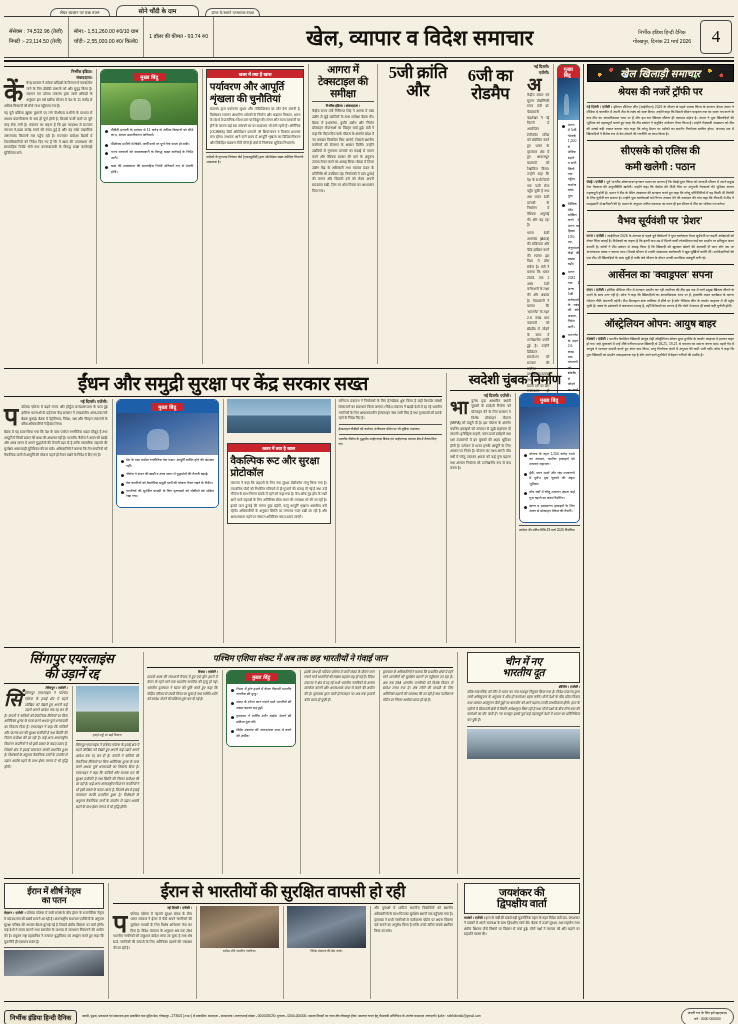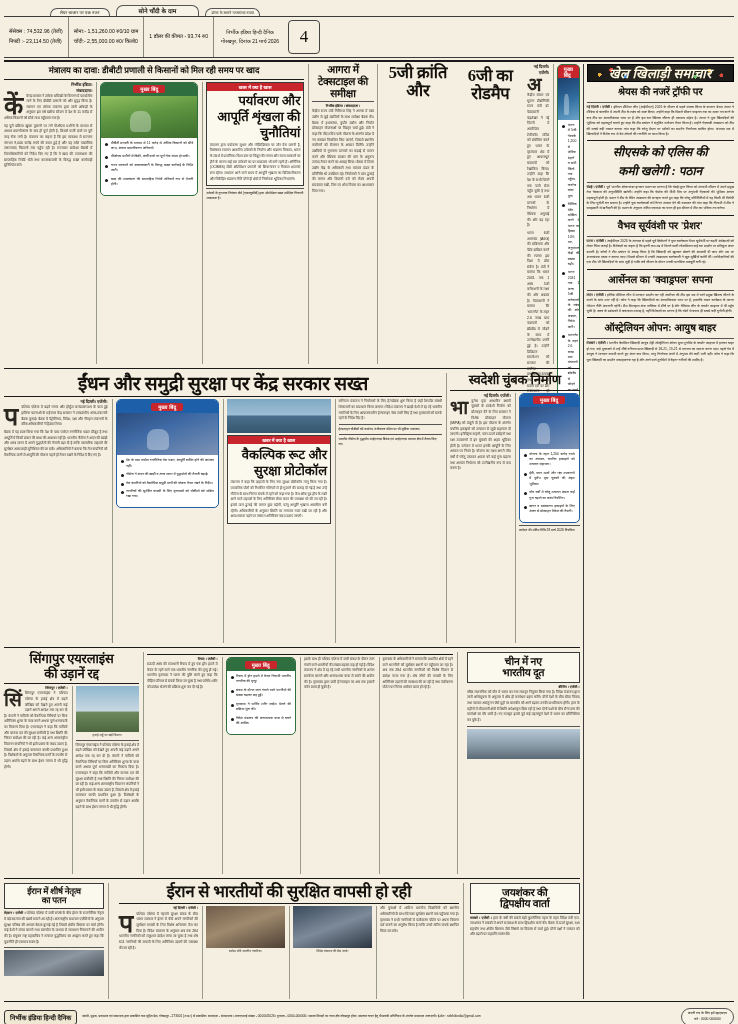--- a/index.html
+++ b/index.html
@@ -93,22 +93,22 @@
   .kp-dot{width:3px;height:3px;border-radius:50%;background:#1a1a1a;flex:none;margin-top:2px;}
   .kp-txt{font-size:3.4px;line-height:1.6;text-align:justify;}
   
   .boxart{border:1px solid #3a3a3a;padding:2.5px;background:#fbf8ee;}
   .boxart-head{
     background:#bdbdb2;text-align:center;font-size:4.6px;font-weight:bold;
     padding:1px 0;margin:-2.5px -2.5px 2.5px -2.5px;
   }
   .boxart-head.red{background:#c9252d;color:#fff;}
   .boxart-title{
-    font-family:"Liberation Serif",serif;font-weight:bold;font-size:13px;
-    text-align:right;line-height:1.22;margin-bottom:2px;
+    font-family:"Liberation Serif",serif;font-weight:bold;font-size:10px;
+    text-align:left;line-height:1.22;margin-bottom:2px;
   }
   
   .cols{display:flex;gap:4px;}
   .col{flex:1;min-width:0;}
   .vsep{border-left:.7px solid #9a9a8a;}
   
   .photo{background:#9aa6ae;position:relative;overflow:hidden;}
   .ph-ship{background:linear-gradient(180deg,#7fa8c4 0%,#9fc0d6 48%,#4a6f8c 49%,#35566e 100%);}
   .ph-plane{background:linear-gradient(180deg,#8fb7cf 0%,#c9d8e2 55%,#6e8a5c 56%,#4d6640 100%);}
   .ph-group{background:linear-gradient(160deg,#6f5b4a 0%,#a08a6e 45%,#4e4035 100%);}
@@ -116,38 +116,38 @@
   .ph-city{background:linear-gradient(180deg,#b7c9d6 0%,#8596a3 60%,#5a6a75 100%);}
   .ph-ir{background:linear-gradient(160deg,#55606b 0%,#8d97a1 50%,#3c444c 100%);}
   .cap{font-size:3.2px;text-align:center;line-height:1.4;padding-top:1px;color:#3a352c;}
   
   .sports-banner{
     height:16px;background:linear-gradient(90deg,#1a1a1a 0%,#2e2a1f 50%,#1a1a1a 100%);
     display:flex;align-items:center;justify-content:center;position:relative;overflow:hidden;
     border:1px solid #000;
   }
   .sports-banner span{
-    font-family:Liberation Serif, serif;font-style:italic;font-weight:bold;
-    font-size:13px;color:#fff8e0;letter-spacing:.3px;z-index:2;
+    font-family:Liberation Sans, sans-serif;font-style:italic;font-weight:bold;
+    font-size:10px;color:#fff8e0;letter-spacing:.3px;z-index:2;
   }
   .sb-conf{position:absolute;width:100%;height:100%;left:0;top:0;
     background:
       radial-gradient(circle at 8% 60%,#e8b23a 0 2px,transparent 2px),
       radial-gradient(circle at 16% 30%,#d94b3a 0 2px,transparent 2px),
       radial-gradient(circle at 26% 70%,#4a90d9 0 2px,transparent 2px),
       radial-gradient(circle at 84% 35%,#e8b23a 0 2px,transparent 2px),
       radial-gradient(circle at 92% 65%,#d94b3a 0 2px,transparent 2px),
       radial-gradient(circle at 74% 72%,#6cc070 0 2px,transparent 2px);
   }
   .rail-item{border-bottom:1.4px solid #1a1a1a;padding-bottom:3px;}
   .rail-hl{
     font-family:"Liberation Serif",serif;font-weight:bold;font-size:10px;
     text-align:center;line-height:1.18;padding:2px 0;
   }
-  .rail-hl.two{font-size:12px;font-style:italic;}
+  .rail-hl.two{font-size:10px;}
   .rail-txt{font-size:3.4px;line-height:1.6;text-align:justify;color:#2a2620;}
   
   .footer{
     display:flex;align-items:center;gap:5px;border-top:1.6px solid #1a1a1a;
     margin-top:2px;padding-top:2px;height:26px;
   }
   .foot-logo{
     border:1px solid #333;border-radius:3px;padding:2px 5px;
     font-family:"Liberation Serif",serif;font-weight:bold;font-size:6.5px;white-space:nowrap;
     background:#efe9d4;
@@ -176,36 +176,36 @@
         <div class="mh-line">सेंसेक्स : 74,532.96   (तेजी)</div>
         <div class="mh-line">निफ्टी :- 23,114.50   (तेजी)</div>
       </div>
       <div class="mh-cell">
         <div class="mh-line">सोना:- 1,51,260.00 रु0/10 ग्राम</div>
         <div class="mh-line">चाँदी:- 2,55,000.00 रु0/ किलो0</div>
       </div>
       <div class="mh-cell">
         <div class="mh-line">1 डॉलर की कीमत - 93.74 रु0</div>
       </div>
+      <div class="mh-title">खेल, व्यापार व विदेश समाचार</div>
       <div class="mh-pub">
         <div>निर्भीक इंडिया हिन्दी दैनिक</div>
         <div>गोरखपुर, दिनांक 21 मार्च 2026</div>
       </div>
       <div class="mh-page">4</div>
     </div>
   </div>
 
   <div class="body-grid">
 
     <div class="left-zone">
 
       <div style="display:flex;gap:4px;height:300px;">
 
         <div style="width:300px;display:flex;flex-direction:column;">
-          <div class="subhl">मंत्रालय का दावा: डीबीटी प्रणाली से किसानों को मिल रही समय पर खाद</div>
           <div class="rule"></div>
           <div class="cols" style="flex:1;">
             <div class="col" style="flex:.95;">
               <div class="byline" style="white-space:pre-line;">निर्भीक इंडिया।
 संवाददाता।</div>
               <div class="body-txt">
                 <span class="dropcap">कें</span>
                 <span>केन्द्र सरकार ने उर्वरक सब्सिडी के वितरण में पारदर्शिता लाने के लिए डीबीटी प्रणाली को और सुदृढ़ किया है। रसायन एवं उर्वरक मंत्रालय द्वारा जारी आँकड़ों के अनुसार इस वर्ष खरीफ सीजन में देश के 11 करोड़ से अधिक किसानों को सीधे लाभ पहुँचाया गया है।</span>
               </div>
               <div class="body-txt" style="margin-top:2px;">यह पूरी प्रक्रिया खुदरा दुकानों पर लगे पीओएस मशीनों के माध्यम से आधार प्रमाणीकरण के बाद ही पूर्ण होती है, जिससे फर्जी दावों पर पूरी तरह रोक लगी है। मंत्रालय का कहना है कि इस व्यवस्था से सालाना लगभग 9,000 करोड़ रुपये की बचत हुई है और यह राशि वास्तविक जरूरतमंद किसानों तक पहुँच रही है। राज्यवार समीक्षा बैठकों में जिलाधिकारियों को निर्देश दिए गए हैं कि वे खाद की उपलब्धता की साप्ताहिक रिपोर्ट भेजें तथा कालाबाजारी के विरुद्ध सख्त कार्यवाही सुनिश्चित करें।</div>
@@ -336,21 +336,21 @@
                     </div>
                   <div class="kp-item">
                       <span class="kp-dot"></span>
                       <span class="kp-txt">नागरिकों की सुरक्षित वापसी के लिए दूतावासों को चौबीसों घंटे सक्रिय रखा गया।</span>
                     </div>
                 </div>
               </div>
             </div>
             <div class="col vsep" style="padding-left:3px;">
               <div class="photo ph-ship" style="height:34px;"></div>
-              <div class="boxart" style="margin-top:2px;">
+              <div class="boxart" style="margin-top:10px;">
                 <div class="boxart-head red">खबर में क्या है खास</div>
                 <div class="boxart-title">वैकल्पिक रूट और सुरक्षा प्रोटोकॉल</div>
                 <div class="body-txt">मंत्रालय ने कहा कि जहाजों के लिए नया सुरक्षा प्रोटोकॉल लागू किया गया है। व्यापारिक पोतों को निर्धारित गलियारे से ही गुजरने की सलाह दी गई है तथा उन्हें नौसेना के साथ निरंतर संपर्क में रहने को कहा गया है। केप ऑफ गुड होप के रास्ते आने वाले जहाजों के लिए अतिरिक्त बीमा कवर की व्यवस्था भी की जा रही है। इससे माल ढुलाई की लागत कुछ बढ़ेगी, परंतु आपूर्ति शृंखला अबाधित बनी रहेगी। अधिकारियों के अनुसार स्थिति पर लगातार नजर रखी जा रही है और आवश्यकता पड़ने पर तत्काल अतिरिक्त कदम उठाए जाएंगे।</div>
               </div>
             </div>
             <div class="col vsep" style="padding-left:3px;">
               <div class="body-txt">वाणिज्य मंत्रालय ने निर्यातकों के लिए हेल्पडेस्क शुरू किया है जहाँ शिपमेंट संबंधी शिकायतों का समाधान किया जाएगा। विदेश मंत्रालय ने खाड़ी देशों में रह रहे भारतीय नागरिकों के लिए आपातकालीन हेल्पलाइन नंबर जारी किए हैं तथा दूतावासों को सतर्क रहने के निर्देश दिए हैं।</div>
               <div class="rule-thin"></div>
               <div class="tiny">हेल्पलाइन चौबीसों घंटे कार्यरत, पंजीकरण पोर्टल पर भी सुविधा उपलब्ध।</div>
               <div class="rule-thin"></div>
@@ -397,21 +397,21 @@
               </div>
               <div class="rule-thin"></div>
               <div class="tiny">आवेदन की अंतिम तिथि 28 मार्च 2026 निर्धारित।</div>
             </div>
           </div>
         </div>
       </div>
 
       <div class="rule"></div>
 
-      <div style="display:flex;gap:4px;height:222px;">
+      <div style="display:flex;gap:4px;height:222px;font-style:italic;">
         <div style="width:135px;display:flex;flex-direction:column;">
           <div class="hl hl-md">सिंगापुर एयरलाइंस</div>
           <div class="hl hl-md">की उड़ानें रद्द</div>
           <div class="rule"></div>
           <div class="cols" style="flex:1;">
             <div class="col">
               <div class="byline" style="font-size:3.4px;">सिंगापुर । एजेंसी ।</div>
               <div class="body-txt">
                 <span class="dropcap sm">सिं</span>
                 <span>सिंगापुर एयरलाइंस ने पश्चिम एशिया के हवाई क्षेत्र में बढ़ते जोखिम को देखते हुए अपनी कई उड़ानें अगले आदेश तक रद्द कर दी हैं। कंपनी ने यात्रियों को वैकल्पिक तिथियों पर बिना अतिरिक्त शुल्क के यात्रा करने अथवा पूर्ण धनवापसी का विकल्प दिया है। एयरलाइन ने कहा कि यात्रियों और चालक दल की सुरक्षा सर्वोपरि है तथा स्थिति की निरंतर समीक्षा की जा रही है। कई अन्य अंतरराष्ट्रीय विमानन कंपनियों ने भी इसी प्रकार के कदम उठाए हैं, जिससे क्षेत्र में हवाई यातायात काफी प्रभावित हुआ है। विशेषज्ञों के अनुसार वैकल्पिक मार्गों के उपयोग से उड़ान अवधि बढ़ने के साथ ईंधन लागत में भी वृद्धि होगी।</span>
@@ -420,20 +420,21 @@
             <div class="col vsep" style="padding-left:3px;">
               <div class="photo ph-plane" style="height:46px;"></div>
               <div class="cap">हवाई अड्डे पर खड़े विमान।</div>
               <div class="rule-thin"></div>
               <div class="body-txt">सिंगापुर एयरलाइंस ने पश्चिम एशिया के हवाई क्षेत्र में बढ़ते जोखिम को देखते हुए अपनी कई उड़ानें अगले आदेश तक रद्द कर दी हैं। कंपनी ने यात्रियों को वैकल्पिक तिथियों पर बिना अतिरिक्त शुल्क के यात्रा करने अथवा पूर्ण धनवापसी का विकल्प दिया है। एयरलाइन ने कहा कि यात्रियों और चालक दल की सुरक्षा सर्वोपरि है तथा स्थिति की निरंतर समीक्षा की जा रही है। कई अन्य अंतरराष्ट्रीय विमानन कंपनियों ने भी इसी प्रकार के कदम उठाए हैं, जिससे क्षेत्र में हवाई यातायात काफी प्रभावित हुआ है। विशेषज्ञों के अनुसार वैकल्पिक मार्गों के उपयोग से उड़ान अवधि बढ़ने के साथ ईंधन लागत में भी वृद्धि होगी।</div>
             </div>
           </div>
         </div>
 
         <div style="width:306px;border-left:.7px solid #9a9a8a;padding-left:3px;display:flex;flex-direction:column;">
+          <div class="subhl">पश्चिम एशिया संकट में अब तक छह भारतीयों ने गंवाई जान</div>
           <div class="rule"></div>
           <div class="cols" style="flex:1;">
             <div class="col">
               <div class="byline" style="font-size:3.4px;">रियाद । एजेंसी ।</div>
               <div class="body-txt">सऊदी अरब की राजधानी रियाद में हुए एक ड्रोन हमले में केरल के रहने वाले एक भारतीय नागरिक की मृत्यु हो गई। भारतीय दूतावास ने घटना की पुष्टि करते हुए कहा कि पीड़ित परिवार से संपर्क किया जा चुका है तथा पार्थिव शरीर को स्वदेश भेजने की प्रक्रिया शुरू कर दी गई है।</div>
             </div>
             <div class="col vsep" style="padding-left:3px;">
               <div class="kp">
                 <div class="kp-head">
                   <span class="kp-badge">मुख्य बिंदु</span>
@@ -488,21 +489,21 @@
             <div class="hl hl-xs">का पतन</div>
           </div>
           <div class="body-txt" style="margin-top:2px;">
             <span style="font-weight:bold;">तेहरान । एजेंसी ।</span>
             <span>पश्चिम एशिया में जारी संघर्ष के बीच ईरान के राजनीतिक नेतृत्व में बड़े बदलाव की खबरें सामने आ रही हैं। अंतरराष्ट्रीय समाचार एजेंसियों के अनुसार सुरक्षा परिषद की आपात बैठक बुलाई गई है जिसमें क्षेत्रीय स्थिरता पर चर्चा होगी। कई देशों ने संयम बरतने तथा बातचीत के माध्यम से समाधान निकालने की अपील की है। संयुक्त राष्ट्र महासचिव ने तत्काल युद्धविराम का आह्वान करते हुए कहा कि कूटनीति ही एकमात्र रास्ता है।</span>
           </div>
           <div class="rule-thin"></div>
           <div class="photo ph-ir" style="height:26px;"></div>
         </div>
 
-        <div style="width:340px;border-left:.7px solid #9a9a8a;padding-left:10px;display:flex;flex-direction:column;">
+        <div style="width:340px;border-left:.7px solid #9a9a8a;padding-left:4px;display:flex;flex-direction:column;">
           <div class="hl hl-lg">ईरान से भारतीयों की सुरक्षित वापसी हो रही</div>
           <div class="rule"></div>
           <div class="cols" style="flex:1;">
             <div class="col">
               <div class="byline" style="font-size:3.4px;">नई दिल्ली । एजेंसी ।</div>
               <div class="body-txt">
                 <span class="dropcap">प</span>
                 <span>पश्चिम एशिया में गहराते सुरक्षा संकट के बीच भारत सरकार ने ईरान में फँसे अपने नागरिकों की सुरक्षित वापसी के लिए विशेष अभियान तेज कर दिया है। विदेश मंत्रालय के अनुसार अब तक 284 भारतीय नागरिकों को सकुशल स्वदेश लाया जा चुका है तथा शेष 611 नागरिकों की वापसी के लिए अतिरिक्त उड़ानों की व्यवस्था की जा रही है।</span>
               </div>
             </div>

